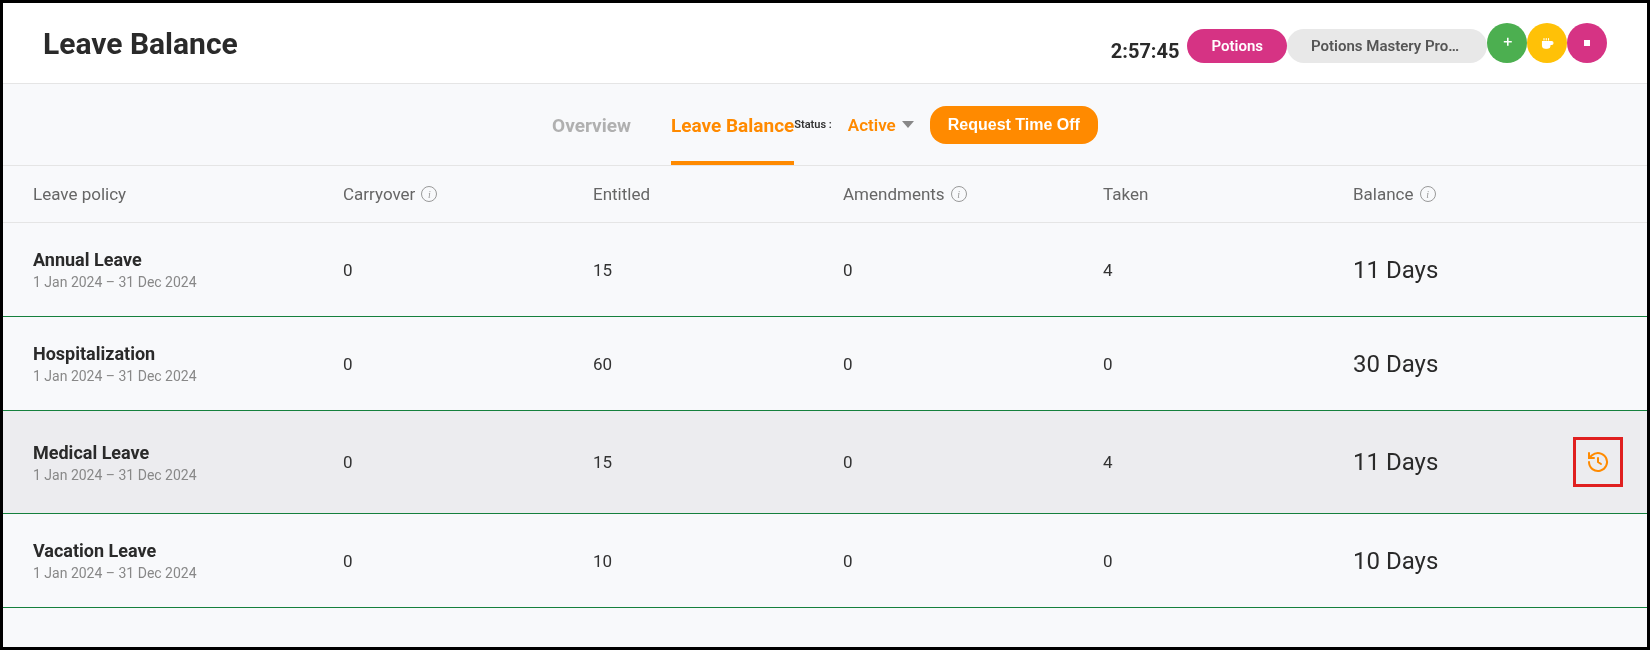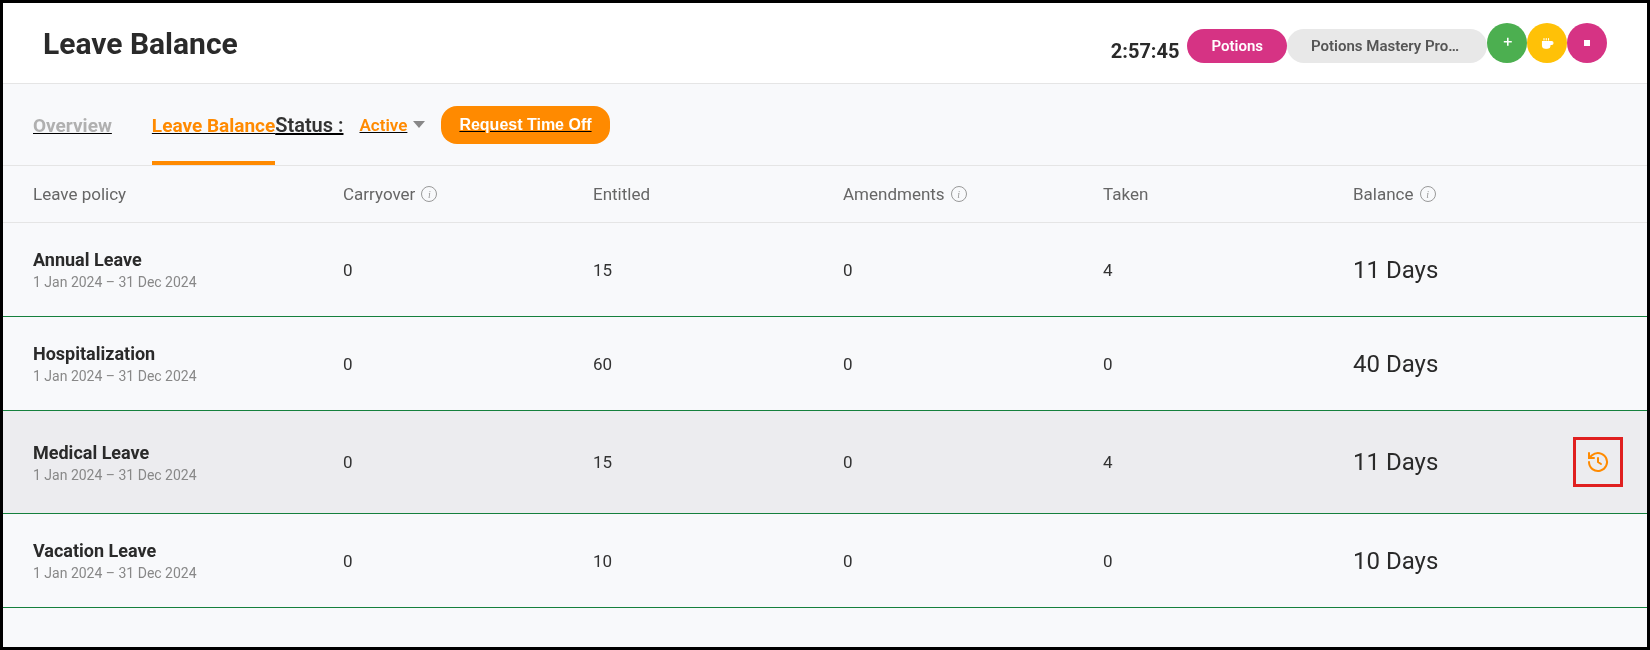--- a/index.html
+++ b/index.html
@@ -76,24 +76,23 @@
     .icon-btn svg {
       width: 18px;
       height: 18px;
     }
     .content {
       background: #f8f9fb;
     }
     .tabs-bar {
       display: flex;
       align-items: center;
-      justify-content: flex-start;
+      justify-content: center;
       padding: 0 30px;
       border-bottom: 1px solid #e5e5e5;
-      text-decoration: underline;
     }
     .tabs {
       display: flex;
       gap: 40px;
     }
     .tab {
       padding: 30px 0 24px 0;
       font-size: 19px;
       font-weight: 700;
       color: #b0b0b0;
@@ -103,21 +102,21 @@
     .tab.active {
       color: #ff8a00;
       border-bottom-color: #ff8a00;
     }
     .tabs-right {
       display: flex;
       align-items: center;
       gap: 16px;
     }
     .status-label {
-      font-size: 20px;
+      font-size: 11px;
       font-weight: 600;
       color: #333;
     }
     .status-value {
       font-size: 17px;
       font-weight: 600;
       color: #ff8a00;
       display: flex;
       align-items: center;
       gap: 6px;
@@ -292,21 +291,21 @@
       </div>
       <div class="row">
         <div class="col-1">
           <div class="leave-name">Hospitalization</div>
           <div class="leave-dates">1 Jan 2024 – 31 Dec 2024</div>
         </div>
         <div class="col-2 cell">0</div>
         <div class="col-3 cell">60</div>
         <div class="col-4 cell">0</div>
         <div class="col-5 cell">0</div>
-        <div class="col-6 balance-cell">40 Days</div>
+        <div class="col-6 balance-cell">30 Days</div>
         <div class="col-7"></div>
       </div>
       <div class="row highlight">
         <div class="col-1">
           <div class="leave-name">Medical Leave</div>
           <div class="leave-dates">1 Jan 2024 – 31 Dec 2024</div>
         </div>
         <div class="col-2 cell">0</div>
         <div class="col-3 cell">15</div>
         <div class="col-4 cell">0</div>

